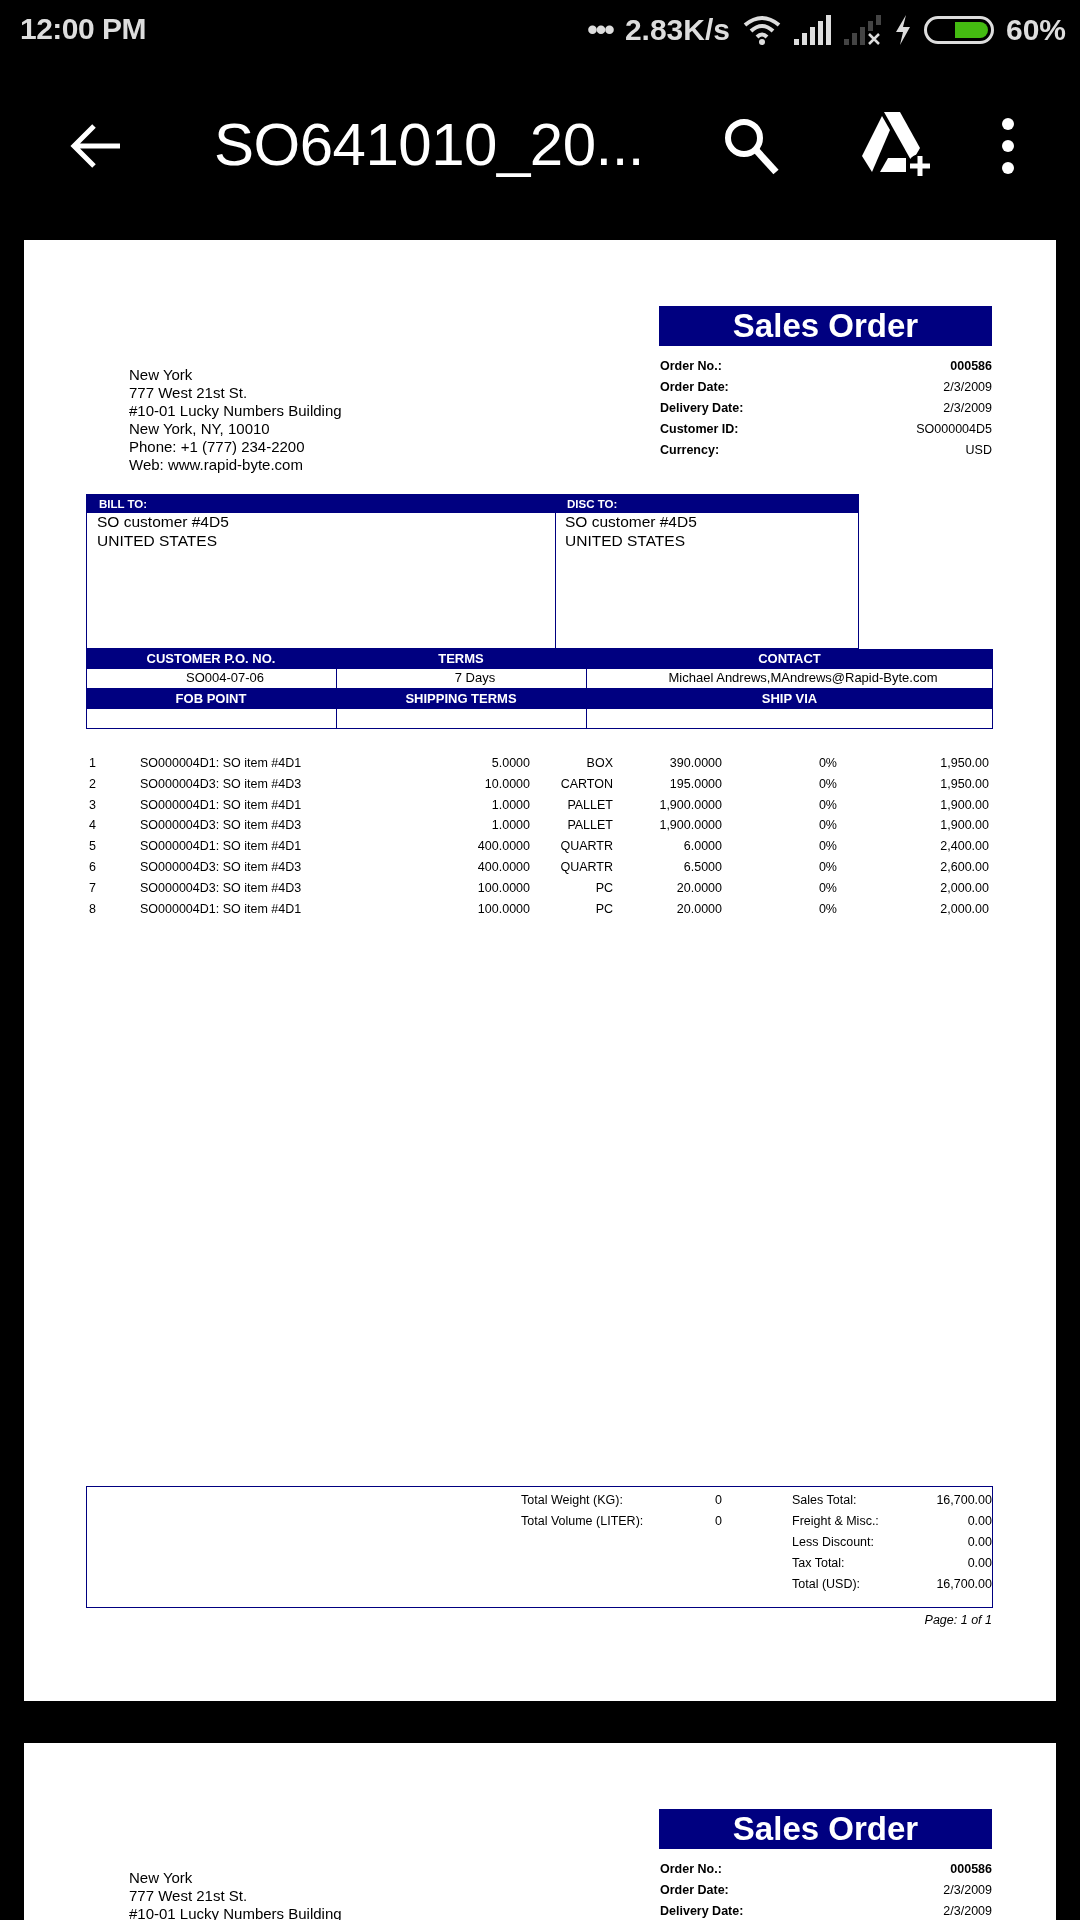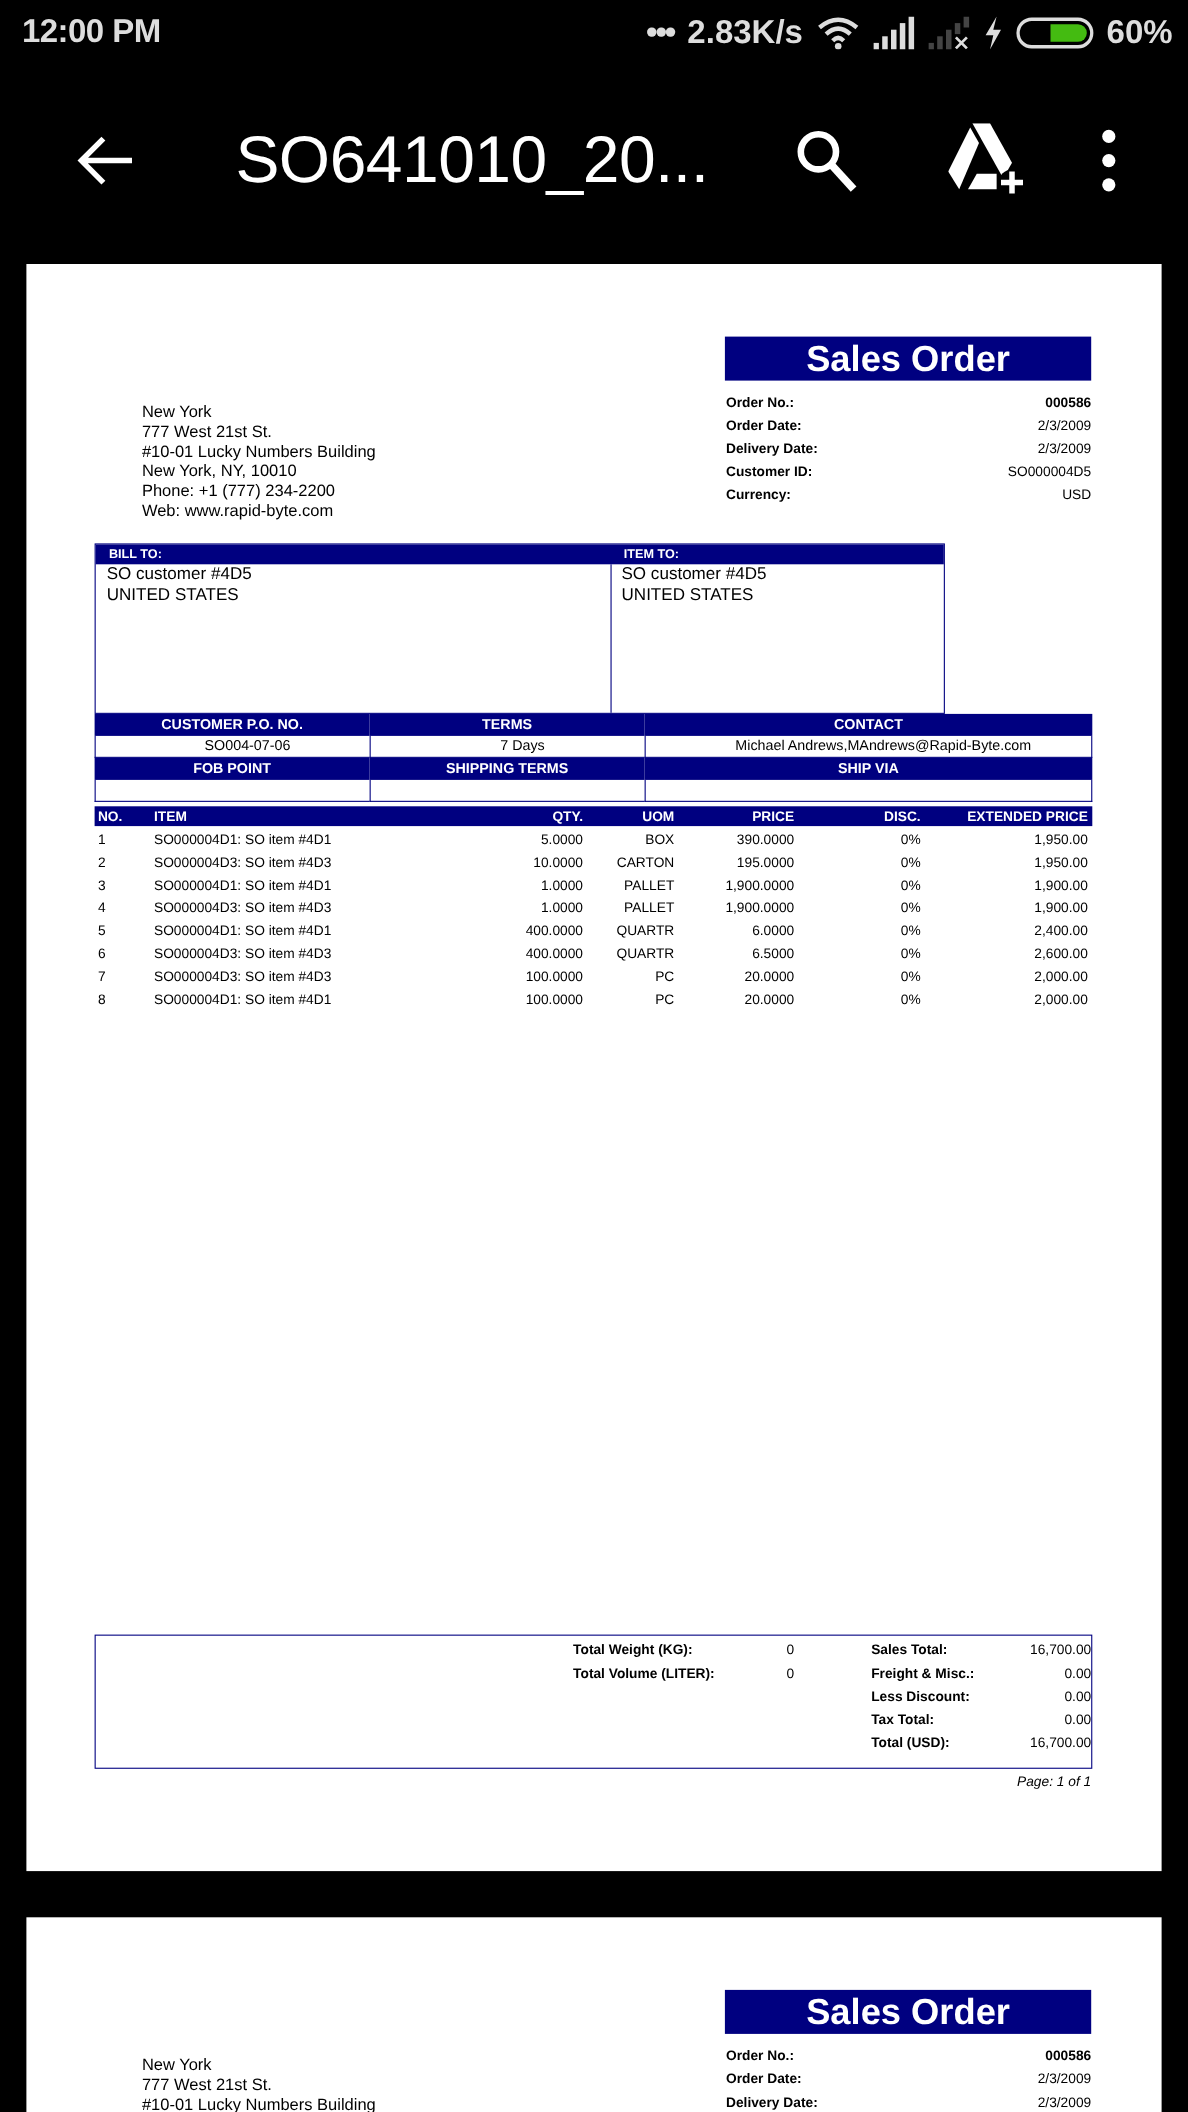--- a/index.html
+++ b/index.html
@@ -56,21 +56,21 @@
   .item-row { position: relative; height: 20.8px; line-height: 20px; }
   .col-no { left: 3px; }
   .col-item { left: 54px; }
   .col-qty { right: 463px; text-align: right; }
   .col-uom { right: 380px; text-align: right; }
   .col-price { right: 271px; text-align: right; }
   .col-disc { right: 156px; text-align: right; }
   .col-ext { right: 4px; text-align: right; }
 
   .totals-box { position: absolute; left: 62px; top: 1246px; width: 907px; height: 122px; border: 1.5px solid #000080; font-size: 12.5px; }
-  .tot-lbl { font-weight: bold; position: absolute; white-space: nowrap; }
+  .tot-lbl { font-weight: normal; position: absolute; white-space: nowrap; }
   .tot-val { position: absolute; text-align: right; white-space: nowrap; }
 
   .page-num { position: absolute; right: 64px; top: 1373px; font-size: 12.5px; font-style: italic; }
 
   
   .page2 .so-banner { top: 66px; }
   .page2 .order-info { top: 116px; }
   .page2 .company { top: 126px; }
 </style>
 </head>
@@ -166,21 +166,21 @@
     </div>
     <div class="row">
       <span class="lbl">Currency:</span>
       <span class="val">USD</span>
     </div>
   </div>
 
   <div class="addr-box">
     <div class="addr-head navy">
       <div style="width:468px">BILL TO:</div>
-      <div>ITEM TO:</div>
+      <div>DISC TO:</div>
     </div>
     <div class="addr-col" style="left:0;width:468px">
       <div>SO customer #4D5</div>
       <div>UNITED STATES</div>
     </div>
     <div class="addr-divider"></div>
     <div class="addr-col" style="left:468px">
       <div>SO customer #4D5</div>
       <div>UNITED STATES</div>
     </div>
@@ -202,29 +202,20 @@
       <div class="c2">SHIPPING TERMS</div>
       <div class="c3">SHIP VIA</div>
     </div>
     <div class="meta-row val">
       <div class="c1"></div>
       <div class="c2"></div>
       <div class="c3"></div>
     </div>
   </div>
 
-  <div class="items-head navy">
-    <span class="col-no">NO.</span>
-    <span class="col-item">ITEM</span>
-    <span class="col-qty">QTY.</span>
-    <span class="col-uom">UOM</span>
-    <span class="col-price">PRICE</span>
-    <span class="col-disc">DISC.</span>
-    <span class="col-ext">EXTENDED PRICE</span>
-  </div>
 
   <div class="items" id="items">
       <div class="item-row">
         <span class="col-no">1</span>
         <span class="col-item">SO000004D1: SO item #4D1</span>
         <span class="col-qty">5.0000</span>
         <span class="col-uom">BOX</span>
         <span class="col-price">390.0000</span>
         <span class="col-disc">0%</span>
         <span class="col-ext">1,950.00</span>

